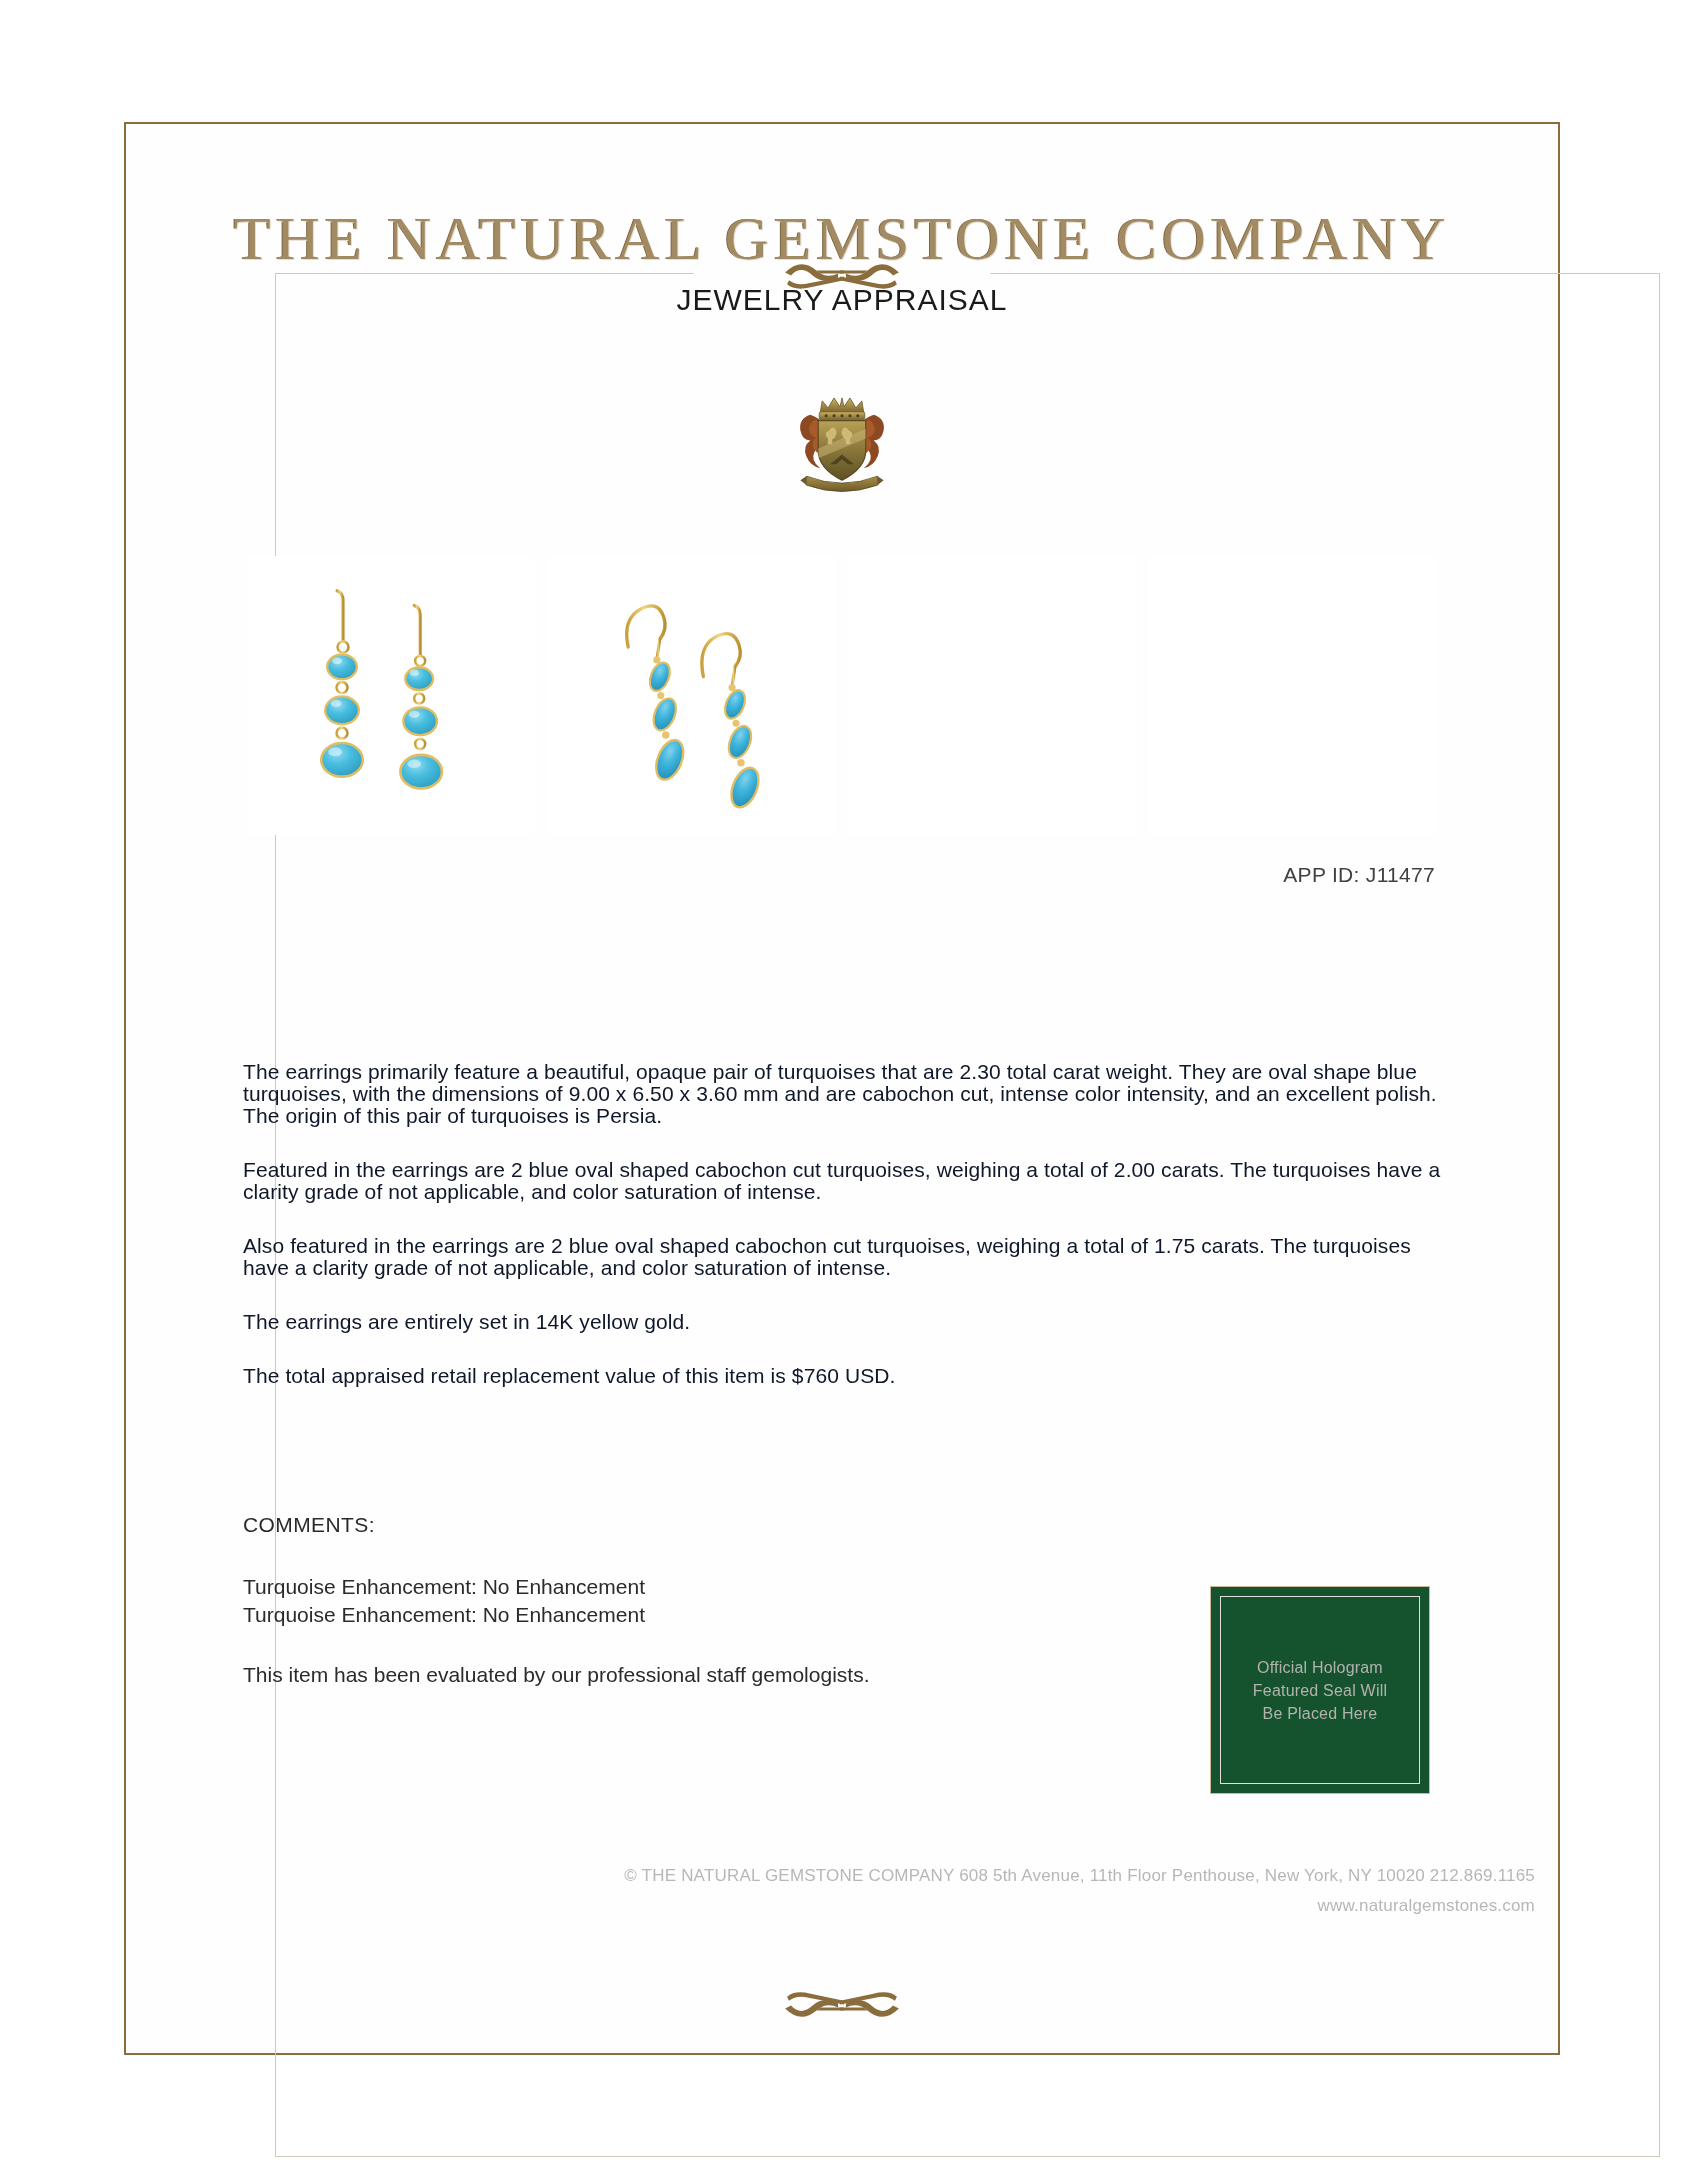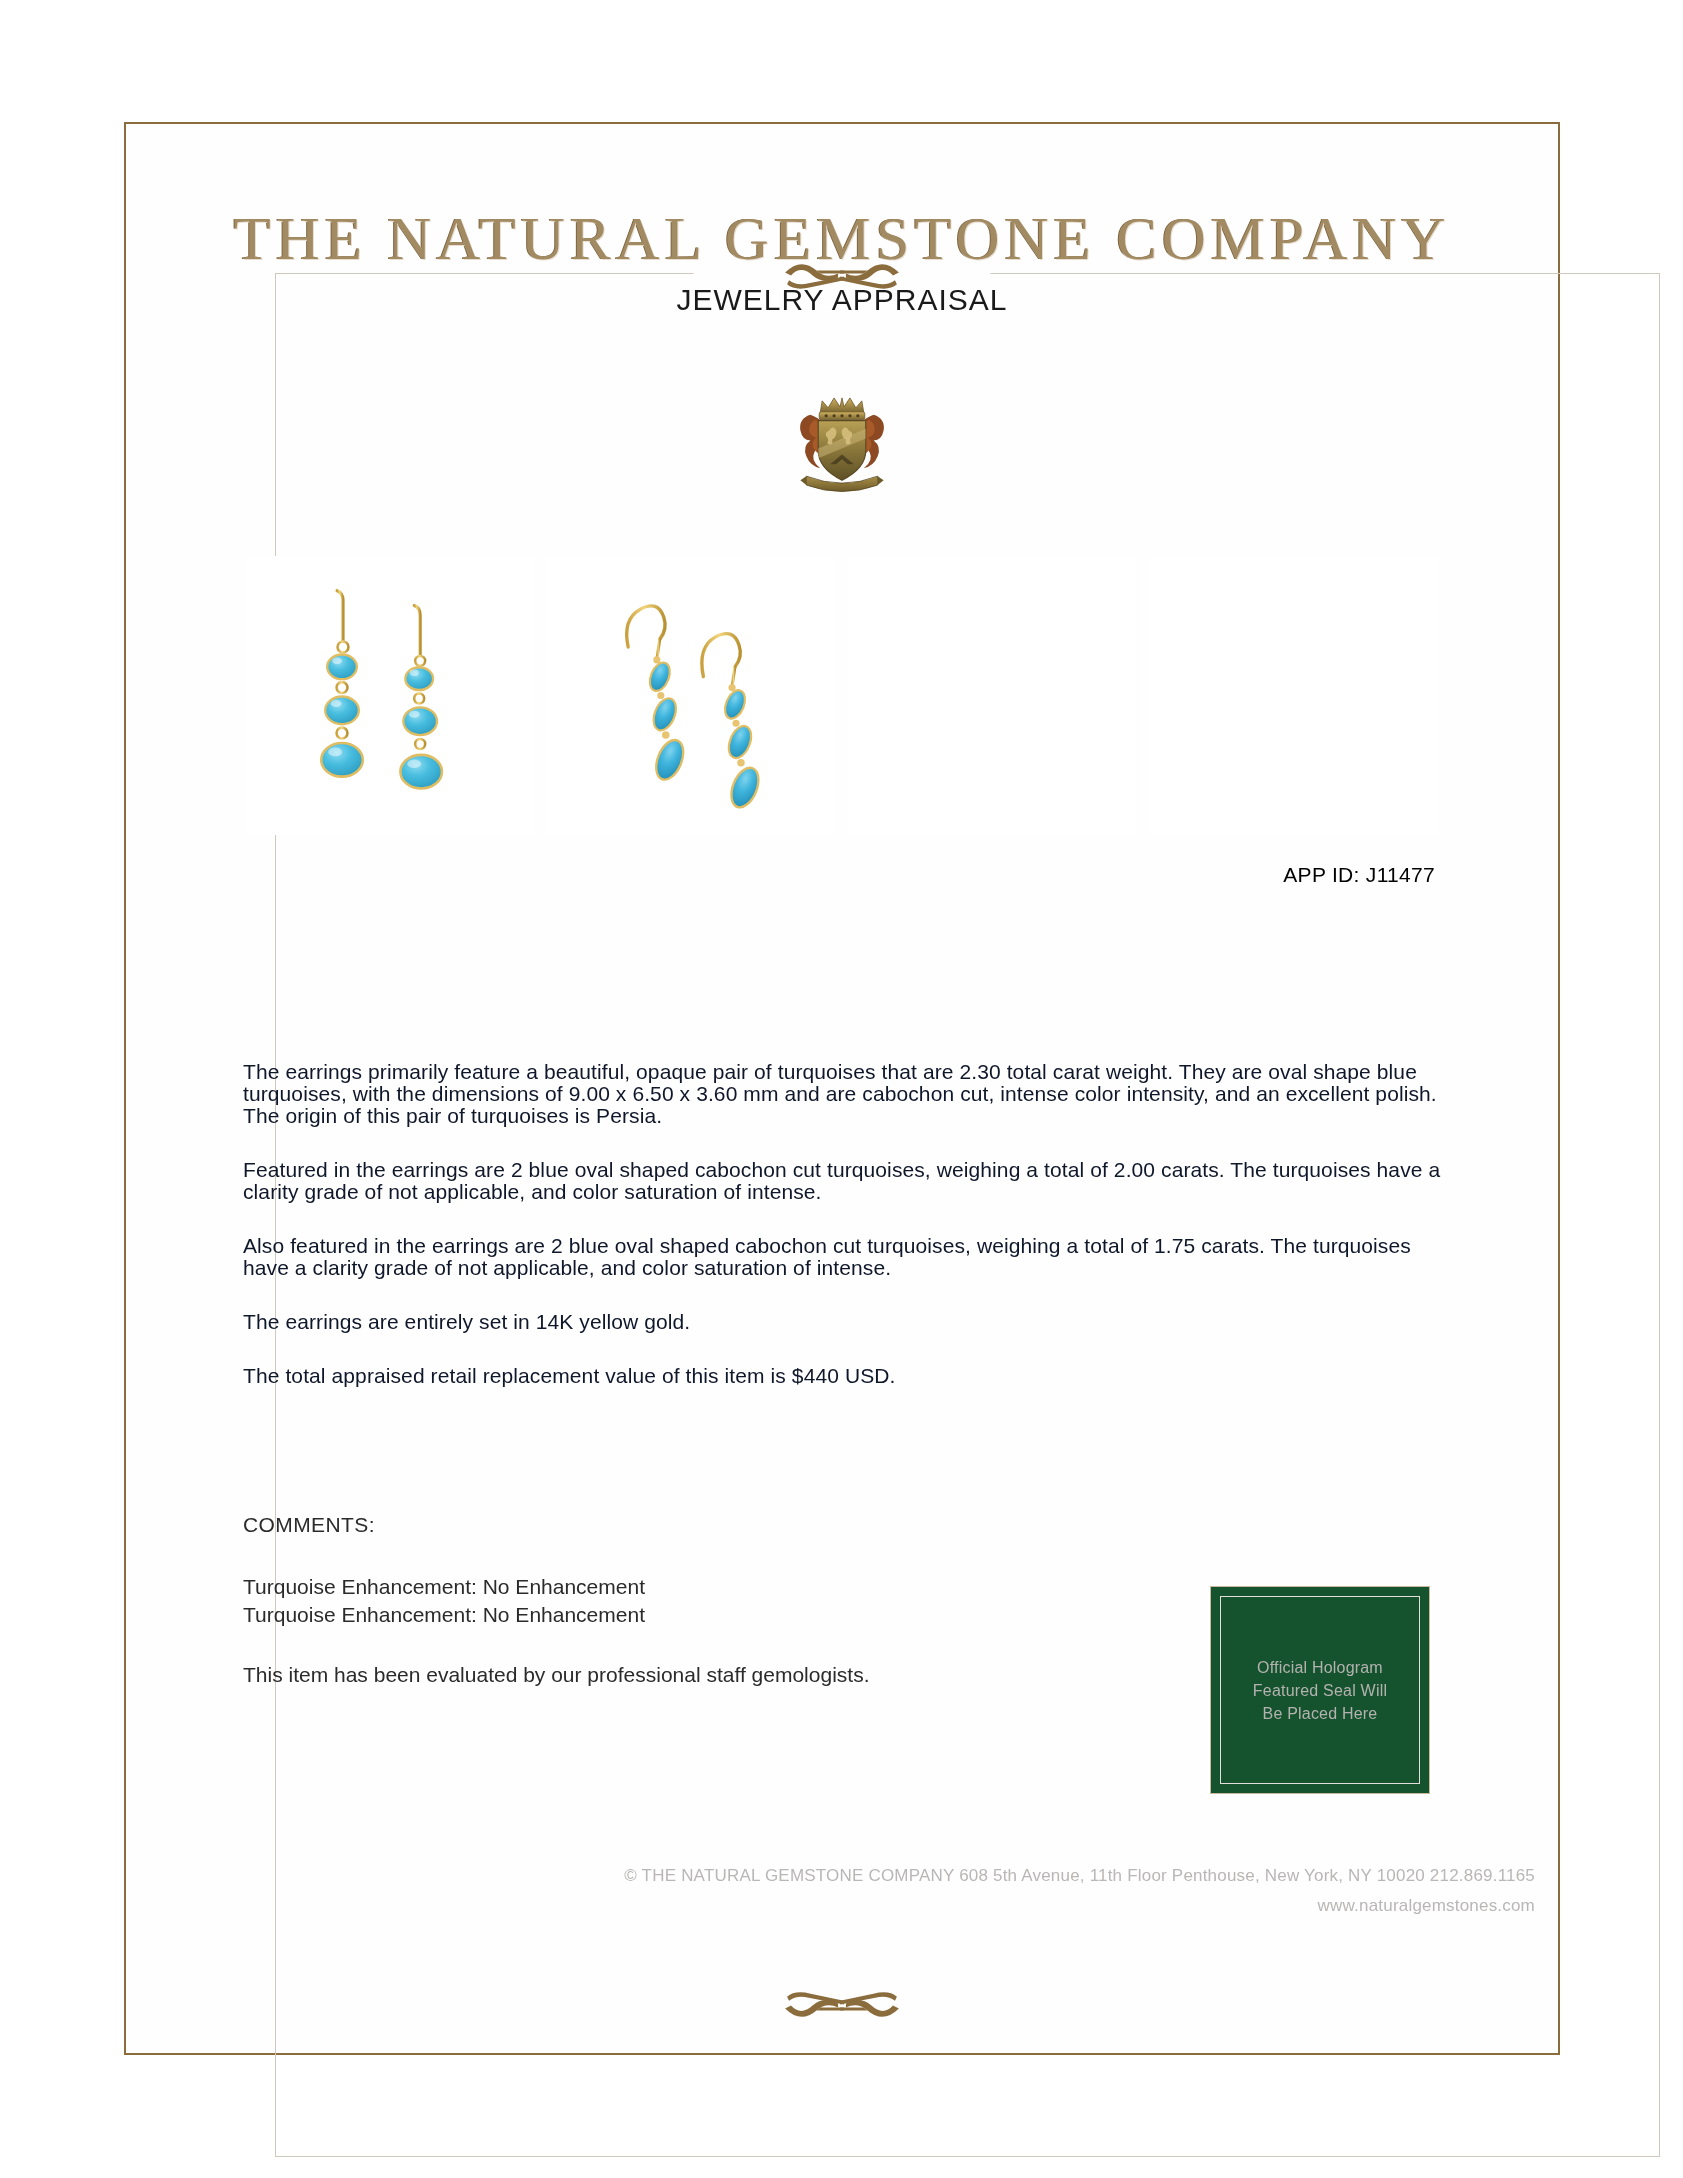--- a/index.html
+++ b/index.html
@@ -112,21 +112,21 @@
     overflow: hidden;
   }
   .photo-slot svg { display: block; width: 100%; height: 100%; }
 
   
   #app-id {
     position: absolute;
     right: 248px;
     top: 863px;
     font-size: 21px;
-    color: #000000;
+    color: #404040;
     letter-spacing: 0.3px;
   }
 
   
   #body-block {
     position: absolute;
     left: 243px;
     top: 1061px;
     width: 1198px;
     color: #2e2e2e;
@@ -393,21 +393,21 @@
     <div class="photo-slot"></div>
   </div>
 
   <div id="app-id">APP ID: J11477</div>
 
   <div id="body-block">
     <div class="para">The earrings primarily feature a beautiful, opaque pair of turquoises that are 2.30 total carat weight. They are oval shape blue turquoises, with the dimensions of 9.00 x 6.50 x 3.60 mm and are cabochon cut, intense color intensity, and an excellent polish. The origin of this pair of turquoises is Persia.</div>
     <div class="para">Featured in the earrings are 2 blue oval shaped cabochon cut turquoises, weighing a total of 2.00 carats. The turquoises have a clarity grade of not applicable, and color saturation of intense.</div>
     <div class="para">Also featured in the earrings are 2 blue oval shaped cabochon cut turquoises, weighing a total of 1.75 carats. The turquoises have a clarity grade of not applicable, and color saturation of intense.</div>
     <div class="para">The earrings are entirely set in 14K yellow gold.</div>
-    <div class="para">The total appraised retail replacement value of this item is $440 USD.</div>
+    <div class="para">The total appraised retail replacement value of this item is $760 USD.</div>
   </div>
 
   <div id="comments-block">
     <div class="section-heading">COMMENTS:</div>
     <div id="comment-lines">
       <div class="comment-line">Turquoise Enhancement: No Enhancement</div>
       <div class="comment-line">Turquoise Enhancement: No Enhancement</div>
     </div>
     <div class="comment-line">This item has been evaluated by our professional staff gemologists.</div>
   </div>

